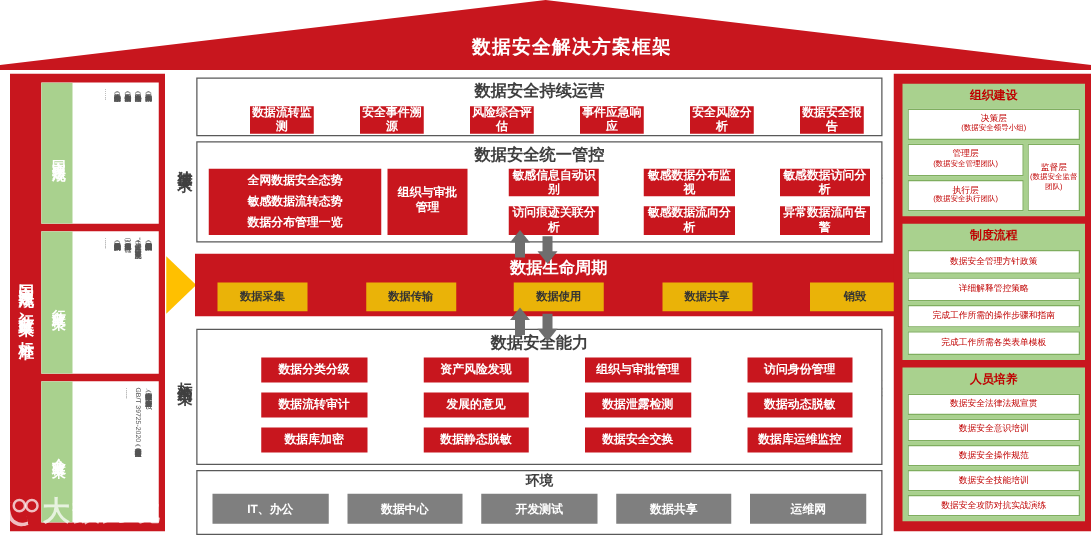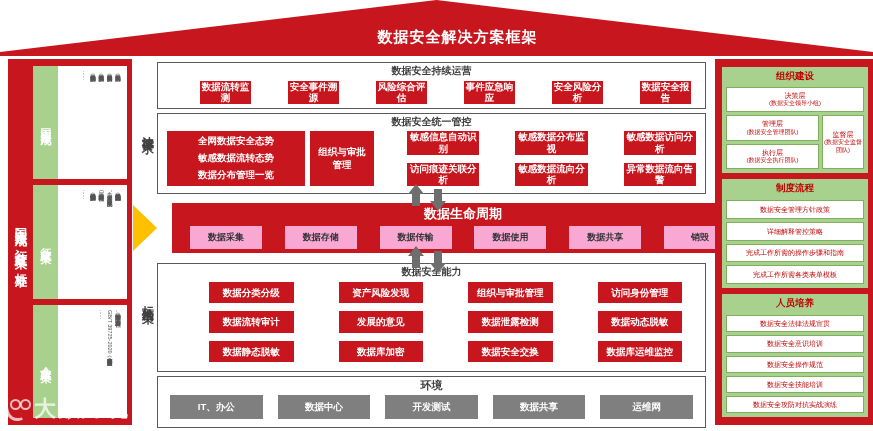--- a/index.html
+++ b/index.html
@@ -27,37 +27,37 @@
 
   
   .gutter-label{position:absolute;font-weight:bold;color:#404040;font-size:12px;letter-spacing:2px;}
   .yellow-arrow{position:absolute;width:0;height:0;border-top:23px solid transparent;border-bottom:23px solid transparent;}
   .yellow-arrow.right{border-left:24px solid #ffc000;}
   .yellow-arrow.left{border-right:24px solid #ffc000;}
 
   
   .panel{position:absolute;left:157px;width:549px;background:#fff;border:1px solid #595959;
          box-sizing:border-box;display:flex;flex-direction:column;}
-  .panel-title{text-align:center;font-weight:bold;color:#3f3f3f;font-size:10px;padding-top:2px;line-height:1.2;}
+  .panel-title{text-align:center;font-weight:bold;color:#3f3f3f;font-size:13px;padding-top:2px;line-height:1.2;}
   .red-btn{background:#c8161e;color:#fff;font-weight:bold;font-size:9.5px;text-align:center;
            display:flex;align-items:center;justify-content:center;line-height:1.2;margin-left:28px;}
   .btn-row{flex:1;display:flex;gap:9px;padding:4px 14px 7px;}
   .btn-row .red-btn{flex:1;}
 
   .ctrl-body{flex:1;display:flex;gap:5px;padding:3px 9px 7px;}
   .overview-box{width:138px;background:#c8161e;color:#fff;font-weight:bold;font-size:9.5px;
                 display:flex;flex-direction:column;justify-content:center;text-align:center;gap:4px;}
   .orgbox{width:54px;background:#c8161e;color:#fff;font-weight:bold;font-size:9.5px;
           display:flex;align-items:center;justify-content:center;text-align:center;padding:0 5px;line-height:1.35;}
   .ctrl-grid{flex:1;display:grid;grid-template-columns:repeat(3,1fr);grid-auto-rows:1fr;gap:8px;}
 
-  .lifecycle{position:absolute;left:172px;top:203px;width:582px;height:50px;background:#c8161e;box-sizing:border-box;}
+  .lifecycle{position:absolute;left:156px;top:203px;width:582px;height:50px;background:#c8161e;box-sizing:border-box;}
   .lifecycle-title{text-align:center;color:#fff;font-weight:bold;font-size:13px;padding-top:2px;}
   .stage-row{display:flex;justify-content:space-between;padding:3px 18px 0;}
-  .stage-box{width:72px;background:#f9a8d4;color:#333;font-weight:bold;font-size:9px;text-align:center;padding:5px 0;}
+  .stage-box{width:72px;background:#eab308;color:#333;font-weight:bold;font-size:9px;text-align:center;padding:5px 0;}
 
   .cap-grid{flex:1;display:grid;grid-template-columns:repeat(4,1fr);grid-auto-rows:1fr;
             gap:8px 17px;padding:4px 23px 9px;}
 
   .env-row{flex:1;display:flex;gap:15px;padding:3px 12px 8px;}
   .gray-btn{flex:1;background:#7f7f7f;color:#fff;font-weight:bold;font-size:9.5px;text-align:center;
             display:flex;align-items:center;justify-content:center;}
 
   
   .block-arrow{position:absolute;width:16px;height:22px;z-index:6;}
@@ -197,21 +197,20 @@
     </div>
   <div class="block-arrow down" style="left:430px;top:189px;">
       <span class="tri"></span>
       <span class="stem"></span>
     </div>
 
   <section class="lifecycle">
     <div class="lifecycle-title">数据生命周期</div>
     <div class="stage-row">
       <div class="stage-box">数据采集</div>
-      <div class="stage-box">数据存储</div>
       <div class="stage-box">数据传输</div>
       <div class="stage-box">数据使用</div>
       <div class="stage-box">数据共享</div>
       <div class="stage-box">销毁</div>
     </div>
   </section>
 
   <div class="block-arrow up" style="left:408px;top:246px;">
       <span class="tri"></span>
       <span class="stem"></span>
@@ -225,22 +224,22 @@
     <div class="panel-title">数据安全能力</div>
     <div class="cap-grid">
       <div class="red-btn">数据分类分级</div>
       <div class="red-btn">资产风险发现</div>
       <div class="red-btn">组织与审批管理</div>
       <div class="red-btn">访问身份管理</div>
       <div class="red-btn">数据流转审计</div>
       <div class="red-btn">发展的意见</div>
       <div class="red-btn">数据泄露检测</div>
       <div class="red-btn">数据动态脱敏</div>
+      <div class="red-btn">数据库加密</div>
       <div class="red-btn">数据静态脱敏</div>
-      <div class="red-btn">数据库加密</div>
       <div class="red-btn">数据安全交换</div>
       <div class="red-btn">数据库运维监控</div>
     </div>
   </section>
 
   <section class="panel" style="top:376px;height:52px;">
     <div class="panel-title" style="font-size:11px;">环境</div>
     <div class="env-row">
       <div class="gray-btn">IT、办公</div>
       <div class="gray-btn">数据中心</div>

